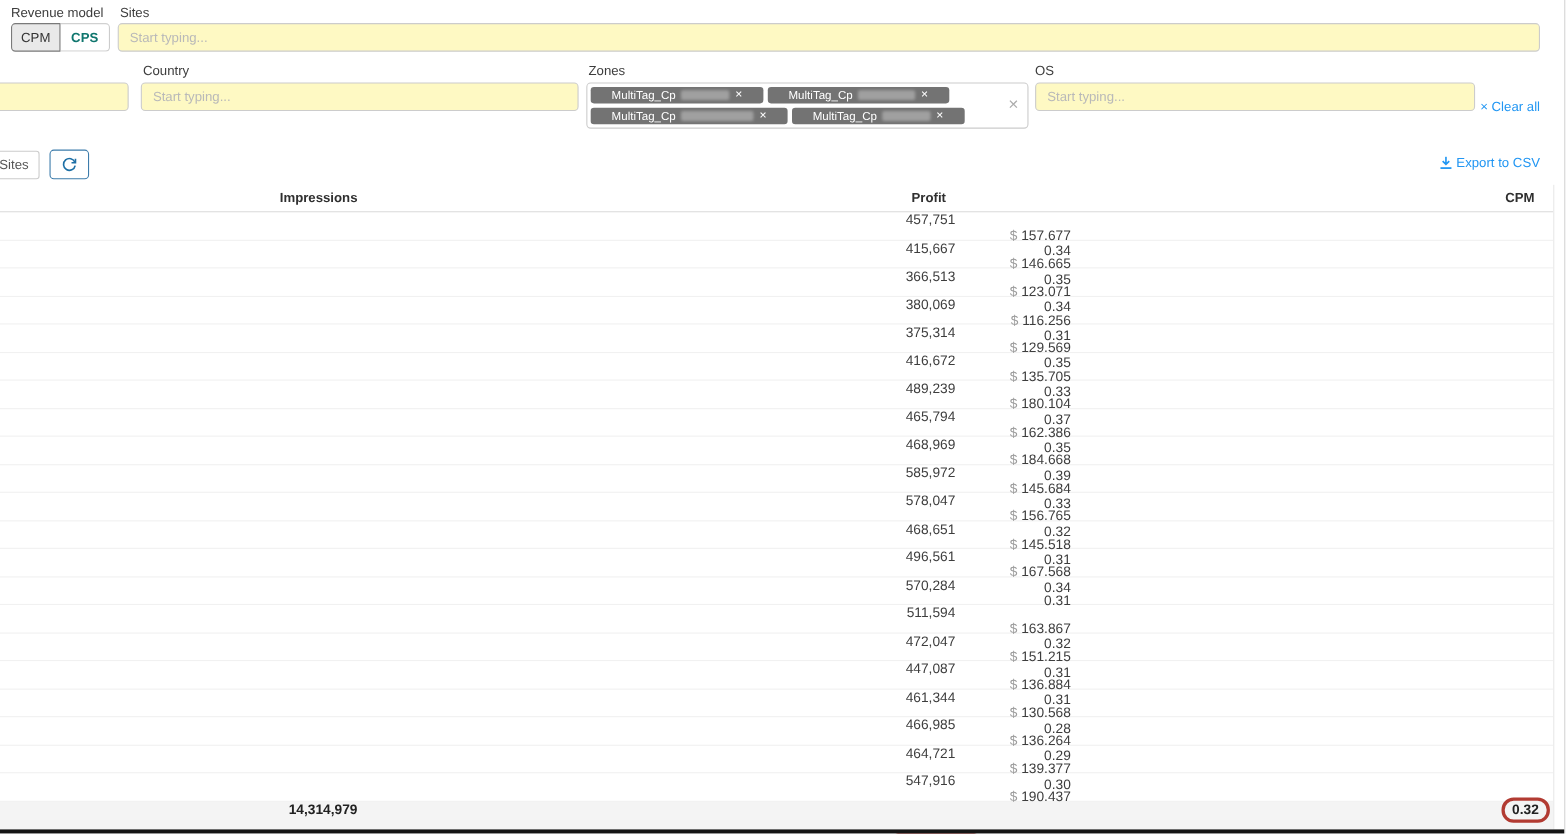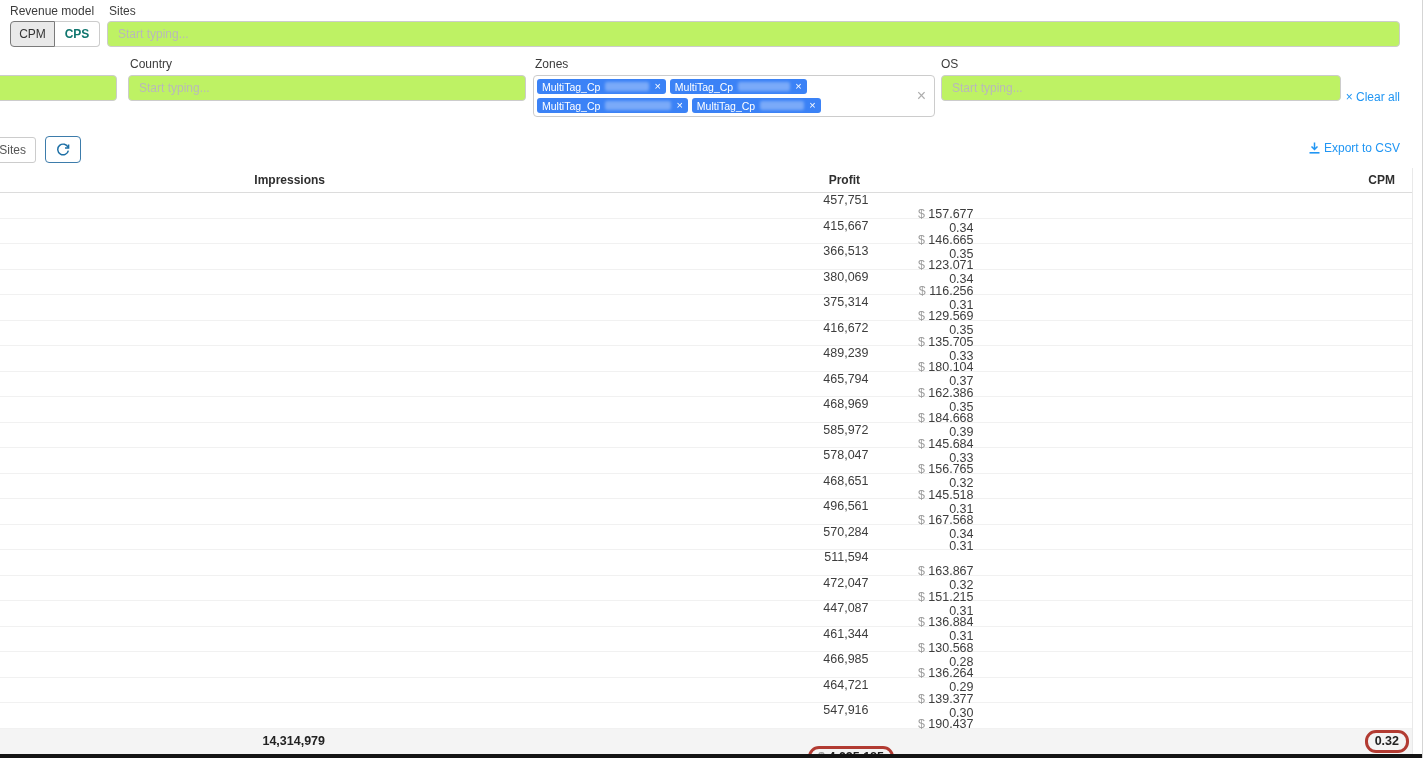--- a/index.html
+++ b/index.html
@@ -1,34 +1,34 @@
 <!DOCTYPE html>
 <html><head>
 <meta charset="utf-8">
 <style>
   html,body{margin:0;padding:0;}
   #app{position:relative;width:1425px;height:758px;background:#fff;overflow:hidden;
        font-family:"Liberation Sans",sans-serif;color:#3a3a3a;}
   .flabel{position:absolute;font-size:12px;color:#3c3c3c;}
   .tinput{position:absolute;height:26px;border:1px solid #ccc;border-radius:4px;
-          font-size:12px;color:#333;padding:0 10px;box-sizing:border-box;background:#bef264;
+          font-size:12px;color:#333;padding:0 10px;box-sizing:border-box;background:#fef9c3;
           font-family:"Liberation Sans",sans-serif;outline:none;}
   .tinput::placeholder{color:#b9b9b9;}
   
   .seg{position:absolute;left:10px;top:21px;display:flex;}
   .seg button{width:45px;height:26px;font-size:12px;font-family:inherit;cursor:pointer;padding:0;}
   .seg .on{background:#e9e9e9;border:1px solid #7a7a7a;border-radius:4px 0 0 4px;color:#333;z-index:2;}
   .seg .off{background:#fff;border:1px solid #ccc;border-left:none;border-radius:0 4px 4px 0;color:#0f766e;font-weight:bold;}
   
   .zones{position:absolute;left:533px;top:75px;width:402px;height:42px;border:1px solid #ccc;
          border-radius:4px;box-sizing:border-box;background:#fff;}
   .chiparea{position:absolute;left:3px;top:3px;right:26px;bottom:3px;display:flex;flex-wrap:wrap;
             gap:4px;align-content:flex-start;}
-  .chip{background:#3b82f6;color:#fff;font-size:10.5px;border-radius:3px;display:flex;
-        align-items:center;padding:0 5px;height:15px;gap:5px;cursor:pointer;}
+  .chip{background:#737373;color:#fff;font-size:10.5px;border-radius:3px;display:flex;
+        align-items:center;padding:0 19px;height:15px;gap:5px;cursor:pointer;}
   .chip .redact{display:inline-block;height:9px;background:rgba(255,255,255,.32);
                 border-radius:2px;filter:blur(1.5px);}
   .chip .x{font-size:11px;line-height:1;cursor:pointer;}
   .zclear{position:absolute;right:8px;top:50%;transform:translateY(-50%);color:#adadad;
           font-size:16px;cursor:pointer;line-height:1;}
   .link{color:#2196f3;font-size:12px;text-decoration:none;cursor:pointer;}
   #clear-all{position:absolute;right:25px;top:90px;}
   
   #sites-btn{position:absolute;left:-28px;top:137px;width:64px;height:26px;background:#fff;
              border:1px solid #ccc;border-radius:3px;font-size:12px;color:#555;
@@ -41,21 +41,21 @@
   .thead,.trow,.ttotal{display:flex;box-sizing:border-box;}
   .c1,.c2,.c3{text-align:right;box-sizing:border-box;}
   .c1{width:325px;}.c2{width:535px;}.c3{width:535px;}
   .thead{position:absolute;top:168px;left:0;width:1412px;height:25px;align-items:center;
          font-weight:bold;font-size:12px;color:#2f2f2f;border-bottom:1px solid #dcdcdc;}
   #table-body{position:absolute;top:193px;left:0;width:1412px;}
   .trow{height:25.5px;align-items:center;font-size:12.5px;color:#3d3d3d;
         border-bottom:1px solid #f1f1f1;flex-direction:column;}
   .dollar{color:#9c9c9c;}
   .ttotal{position:absolute;top:728.5px;left:0;width:1412px;height:25px;background:#f4f4f4;
-          align-items:center;font-weight:bold;font-size:12.5px;color:#222;}
+          font-weight:bold;font-size:12.5px;color:#222;}
   .ttotal .c2{width:560px;margin-top:32px;}
   .ttotal .c3{width:510px;}
   .annot{display:inline-block;border:3px solid #b23b32;border-radius:11px;
          padding:1px 7px 2px;margin:-5px -9px -5px 0;}
   .annot-cpm{margin-right:-14px;}
   #bottom-bar{position:absolute;top:753.5px;left:0;width:1422px;height:4.5px;background:#141414;}
   .vline-inner{position:absolute;left:1412px;top:168px;width:1px;height:586px;background:#e9e9e9;}
   .vline-edge{position:absolute;left:1422px;top:0;width:1px;height:758px;background:#d5d5d5;}
 </style>
 </head>

